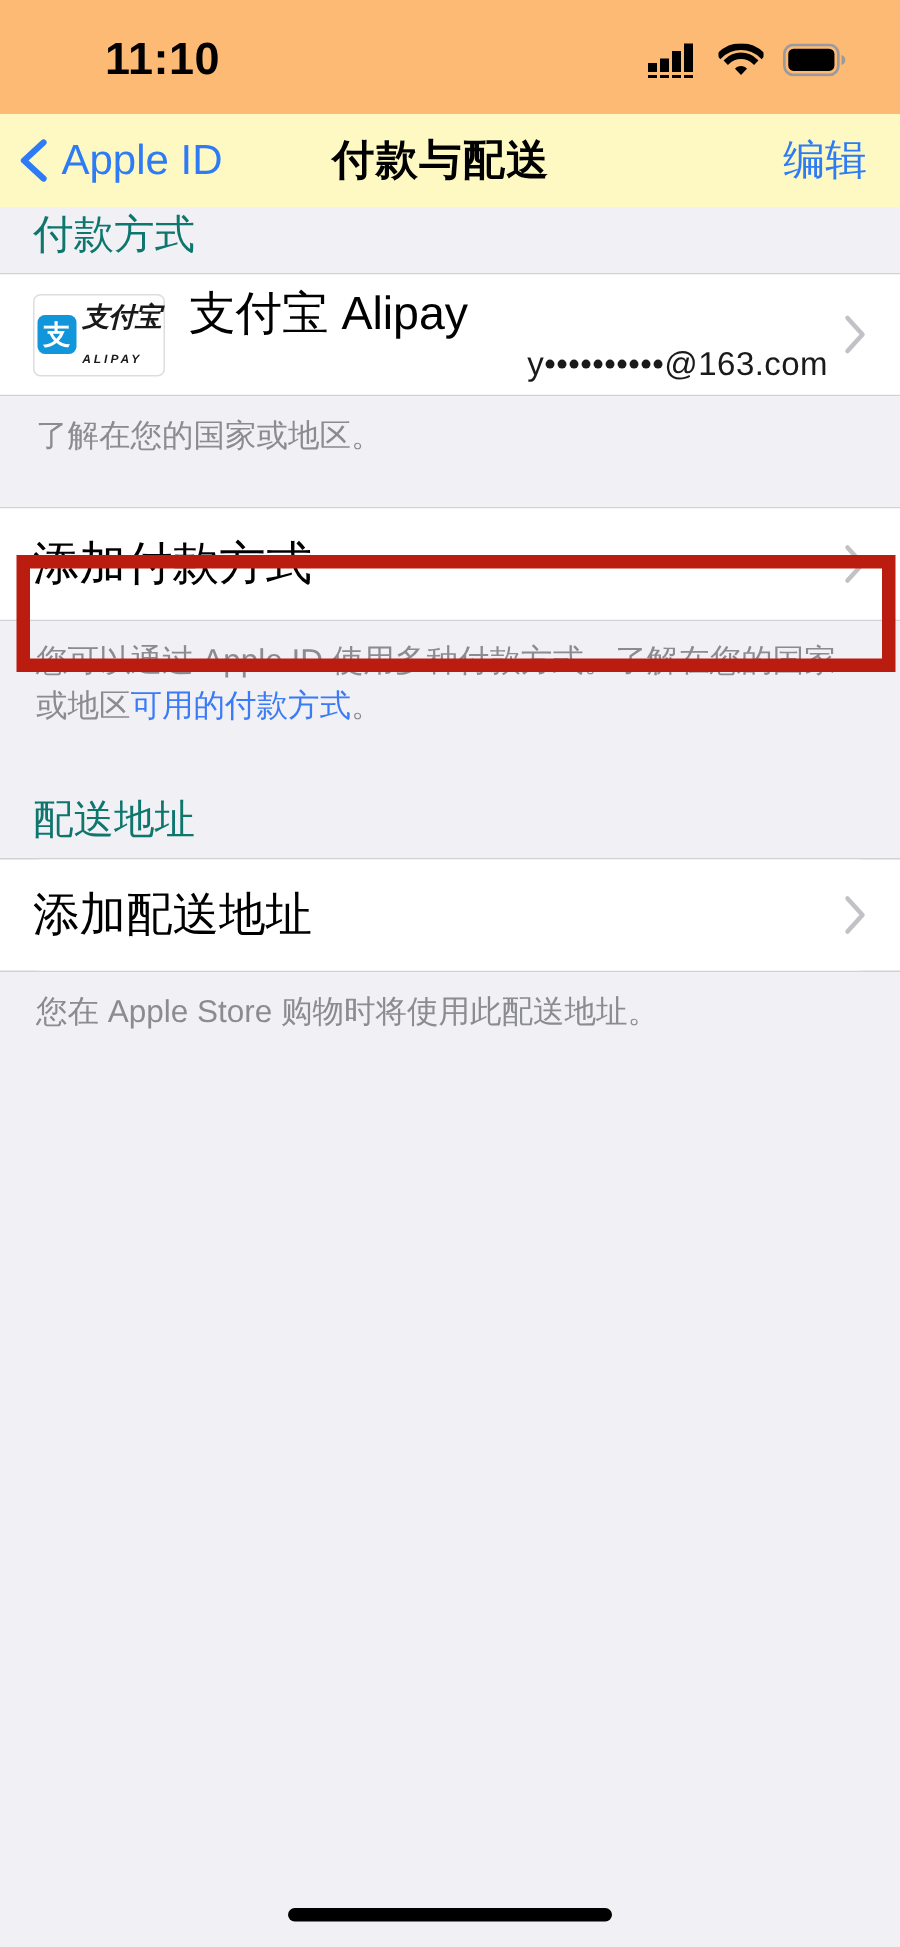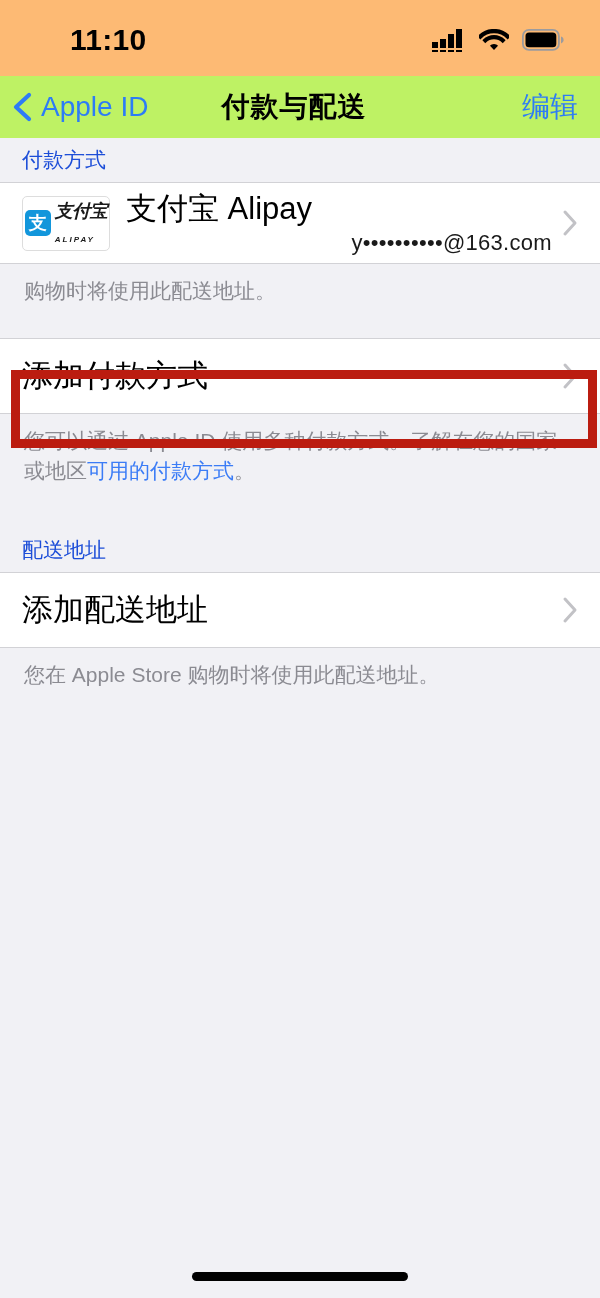--- a/index.html
+++ b/index.html
@@ -32,21 +32,21 @@
   }
   .status-icons { display:flex; align-items:center; gap:13px; margin-top:4px;}
   .sig { display:block; }
   .wifi { display:block; }
   .batt { display:block; }
 
   
   .navbar {
     position:absolute; top:76px; left:0;
     width:600px; height:62px;
-    background:#bef264;
+    background:#fef9c3;
     display:flex; align-items:center;
   }
   .nav-back {
     display:flex; align-items:center;
     margin-left:12px;
     cursor:pointer;
   }
   .nav-back .chev { width:22px; height:30px; display:block; }
   .nav-back-label {
     font-size:28px; color:#2d7cf6; margin-left:7px;
@@ -63,21 +63,21 @@
     position:absolute; right:22px;
     font-size:28px; color:#2d7cf6;
     cursor:pointer;
   }
 
   
   .section-header {
     height:44px;
     display:flex; align-items:flex-end;
     padding:0 0 8px 22px;
-    font-size:21px; color:#1d4ed8;
+    font-size:27px; color:#0f766e;
     background:#f1f1f5;
   }
   .group {
     background:#fff;
     border-top:1px solid #d2d2d6;
     border-bottom:1px solid #d2d2d6;
   }
   .row {
     display:flex; align-items:center;
     padding:0 22px 0 22px;
@@ -206,21 +206,21 @@
         <div class="row-texts">
           <div class="row-title">支付宝 Alipay</div>
           <div class="row-sub">y••••••••••@163.com</div>
         </div>
         <svg class="row-chevron" viewBox="0 0 16 28">
           <polyline points="3,3 13,14 3,25" fill="none" stroke="#c2c2c6" stroke-width="3" stroke-linecap="round" stroke-linejoin="round"></polyline>
         </svg>
       </div>
     </div>
 
-    <div class="footnote" style="height:74px;">购物时将使用此配送地址。</div>
+    <div class="footnote" style="height:74px;">了解在您的国家或地区。</div>
 
     <div class="group">
       <div class="row" style="min-height:74px;">
         <div class="row-texts">
           <div class="row-title">添加付款方式</div>
         </div>
         <svg class="row-chevron" viewBox="0 0 16 28">
           <polyline points="3,3 13,14 3,25" fill="none" stroke="#c2c2c6" stroke-width="3" stroke-linecap="round" stroke-linejoin="round"></polyline>
         </svg>
       </div>

